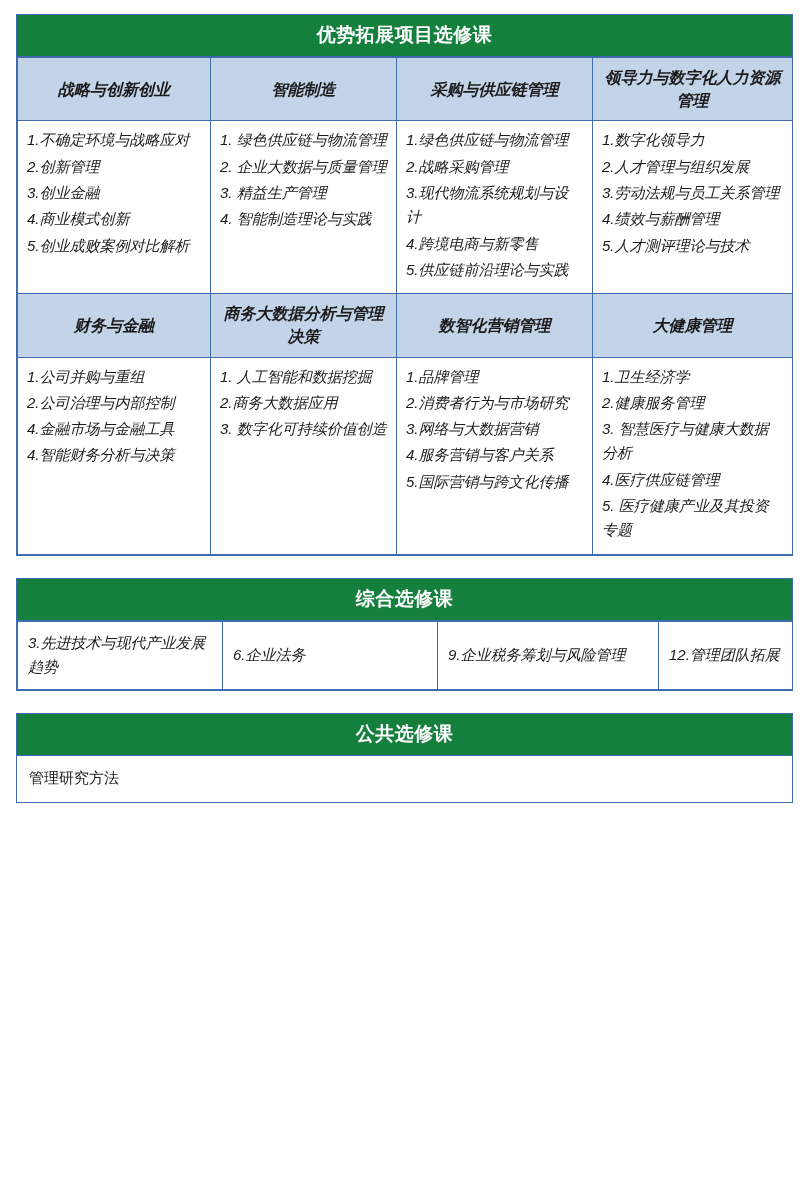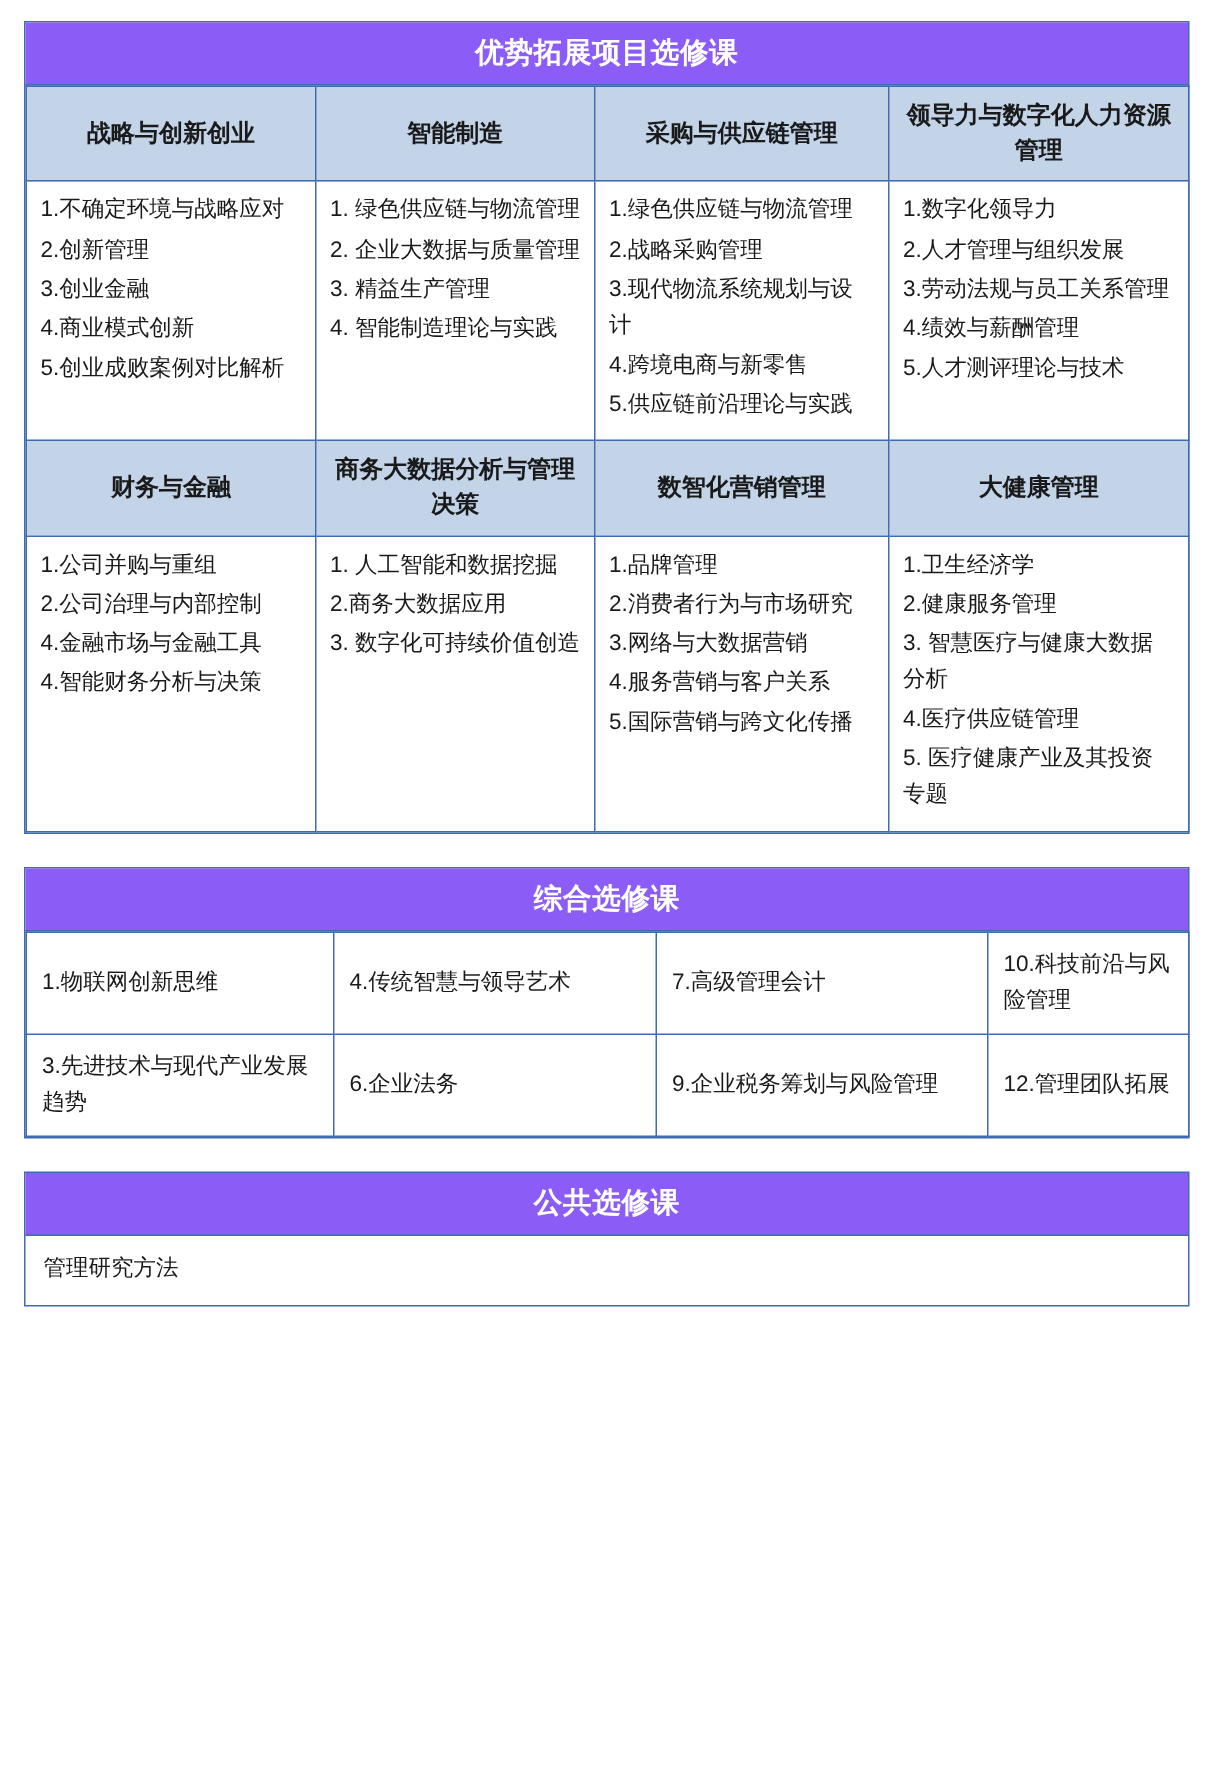--- a/index.html
+++ b/index.html
@@ -23,34 +23,35 @@
   }
 
   .section {
     width: 777px;
     box-sizing: border-box;
     border: 1px solid #3f6cb0;
     margin-bottom: 22px;
   }
 
   .section-title {
-    background: #8b5cf6;
+    background: #15803d;
     color: #ffffff;
     font-size: 19px;
     font-weight: bold;
     text-align: center;
     padding: 7px 0 8px 0;
     letter-spacing: 0.5px;
     border-bottom: 1px solid #3f6cb0;
   }
 
   table {
     border-collapse: collapse;
     width: 100%;
     table-layout: fixed;
+    font-style: italic;
   }
   td {
     border: 1px solid #3f6cb0;
     vertical-align: top;
     font-size: 15px;
     line-height: 1.62;
     padding: 7px 9px 9px 9px;
   }
   td.head {
     background: #c3d3e8;
@@ -200,26 +201,20 @@
     <div class="section-title">综合选修课</div>
     <table class="comp">
       <colgroup>
         <col class="c1">
           <col class="c2">
           <col class="c3">
           <col class="c4">
       </colgroup>
       <tbody>
         <tr>
-          <td>1.物联网创新思维</td>
-          <td>4.传统智慧与领导艺术</td>
-          <td>7.高级管理会计</td>
-          <td>10.科技前沿与风险管理</td>
-        </tr>
-        <tr>
           <td>3.先进技术与现代产业发展趋势</td>
           <td>6.企业法务</td>
           <td>9.企业税务筹划与风险管理</td>
           <td>12.管理团队拓展</td>
         </tr>
       </tbody>
     </table>
   </div>
 
   <div class="section">

